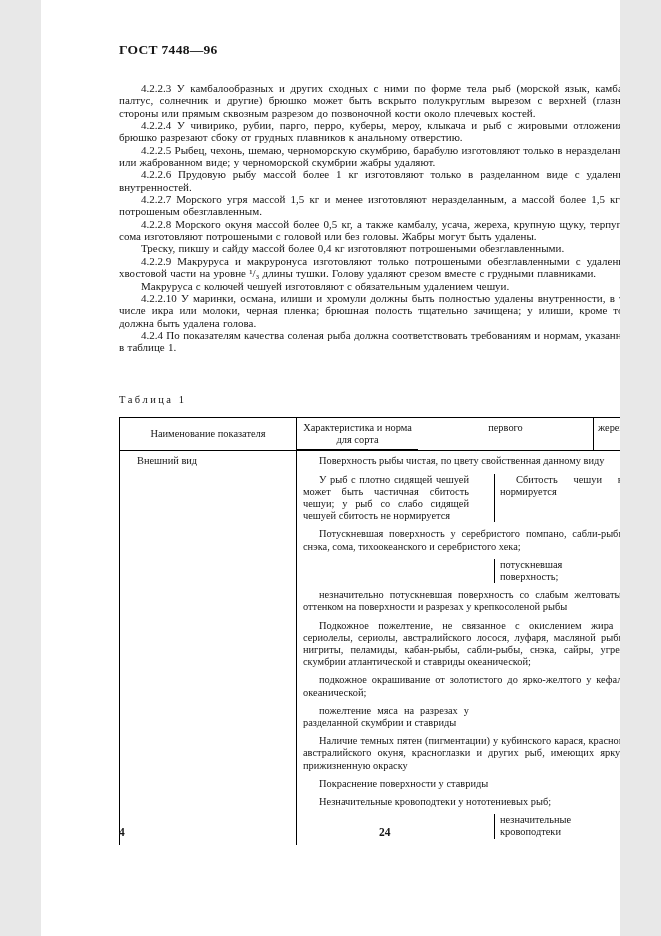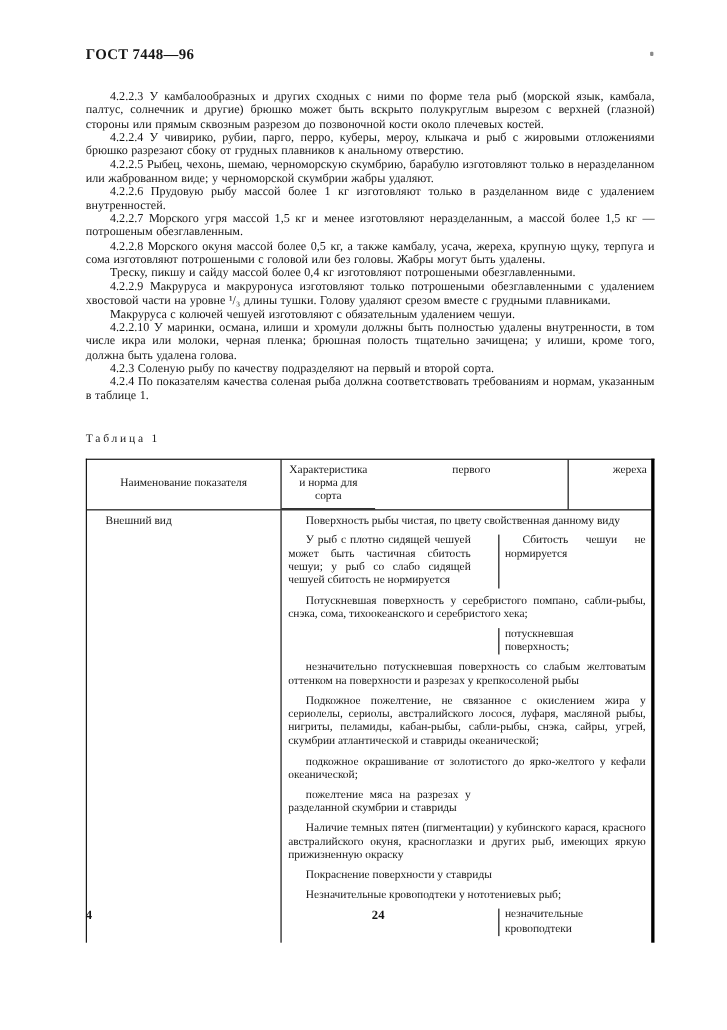--- a/index.html
+++ b/index.html
@@ -1,18 +1,18 @@
 <!DOCTYPE html>
 <html><head>
 <meta charset="utf-8">
 <style>
   html,body{margin:0;padding:0;background:#e8e8e8;}
   .page{
     position:relative;
-    width:661px;height:936px;
+    width:579px;height:936px;
     margin:0 auto;
     background:#ffffff;
     overflow:hidden;
     font-family:"Liberation Serif","DejaVu Serif",serif;
     color:#161616;
   }
   .doc-header{
     position:absolute;top:42px;left:78px;
     font-weight:bold;font-size:13.5px;letter-spacing:.3px;
   }
@@ -44,21 +44,21 @@
   .th-name{
     width:177px;flex:0 0 177px;border-right:1px solid #000;
     display:flex;align-items:center;justify-content:center;
     text-align:center;padding:2px 8px;box-sizing:border-box;
   }
   .th-right{flex:1;display:flex;flex-direction:row;}
   .th-span{
     border-bottom:1px solid #000;text-align:center;
     padding:4px 4px 3px 4px;
   }
-  .th-subs{display:flex;gap:36px;}
+  .th-subs{display:flex;}
   .th-sub1{
     flex:0 0 176px;border-right:1px solid #000;
     text-align:center;padding:4px 4px 3px 4px;box-sizing:border-box;
   }
   .th-sub2{flex:1;text-align:center;padding:4px 4px 3px 4px;}
   .tbody{display:flex;}
   .tb-left{
     width:177px;flex:0 0 177px;border-right:1px solid #000;
     padding:4px 6px 0 17px;box-sizing:border-box;
   }
@@ -94,21 +94,20 @@
     <p>4.2.2.3 У камбалообразных и других сходных с ними по форме тела рыб (морской язык, камбала, палтус, солнечник и другие) брюшко может быть вскрыто полукруглым вырезом с верхней (глазной) стороны или прямым сквозным разрезом до позвоночной кости около плечевых костей.</p>
     <p>4.2.2.4 У чивирико, рубии, парго, перро, куберы, мероу, клыкача и рыб с жировыми отложениями брюшко разрезают сбоку от грудных плавников к анальному отверстию.</p>
     <p>4.2.2.5 Рыбец, чехонь, шемаю, черноморскую скумбрию, барабулю изготовляют только в неразделанном или жаброванном виде; у черноморской скумбрии жабры удаляют.</p>
     <p>4.2.2.6 Прудовую рыбу массой более 1 кг изготовляют только в разделанном виде с удалением внутренностей.</p>
     <p>4.2.2.7 Морского угря массой 1,5 кг и менее изготовляют неразделанным, а массой более 1,5 кг — потрошеным обезглавленным.</p>
     <p>4.2.2.8 Морского окуня массой более 0,5 кг, а также камбалу, усача, жереха, крупную щуку, терпуга и сома изготовляют потрошеными с головой или без головы. Жабры могут быть удалены.</p>
     <p>Треску, пикшу и сайду массой более 0,4 кг изготовляют потрошеными обезглавленными.</p>
     <p>4.2.2.9 Макруруса и макруронуса изготовляют только потрошеными обезглавленными с удалением хвостовой части на уровне ¹/₃ длины тушки. Голову удаляют срезом вместе с грудными плавниками.</p>
     <p>Макруруса с колючей чешуей изготовляют с обязательным удалением чешуи.</p>
     <p>4.2.2.10 У маринки, османа, илиши и хромули должны быть полностью удалены внутренности, в том числе икра или молоки, черная пленка; брюшная полость тщательно зачищена; у илиши, кроме того, должна быть удалена голова.</p>
-    <p>4.2.3 Соленую рыбу по качеству подразделяют на первый и второй сорта.</p>
     <p>4.2.4 По показателям качества соленая рыба должна соответствовать требованиям и нормам, указанным в таблице 1.</p>
   </div>
 
   <div class="table-caption">Таблица 1</div>
 
   <div class="gost-table">
     <div class="thead">
       <div class="th-name">Наименование показателя</div>
       <div class="th-right">
         <div class="th-span">Характеристика и норма для сорта</div>

